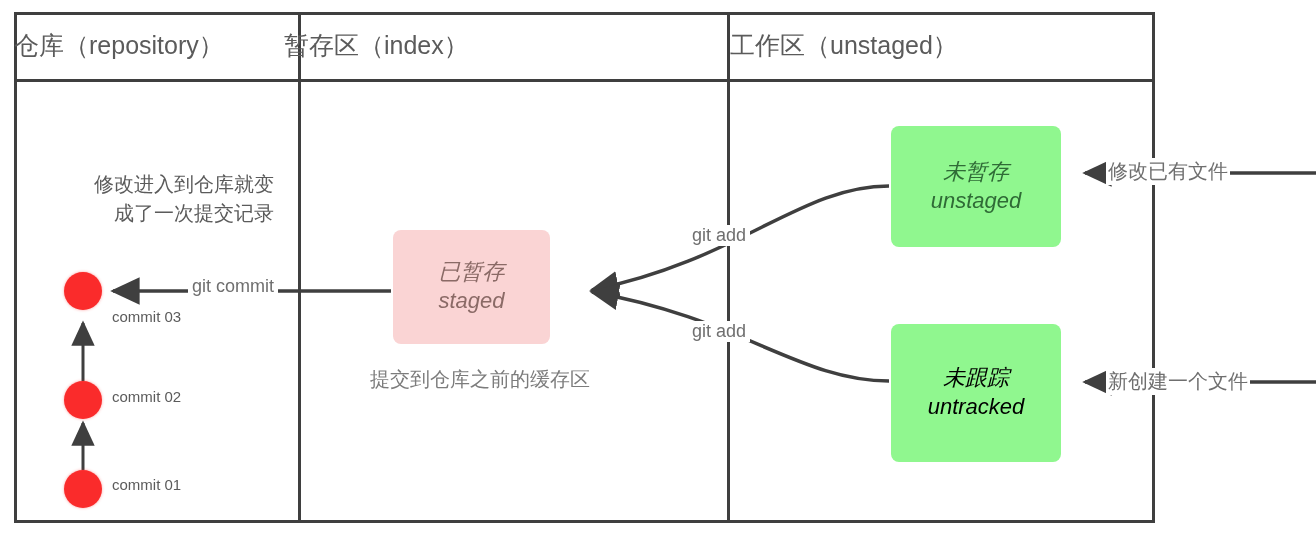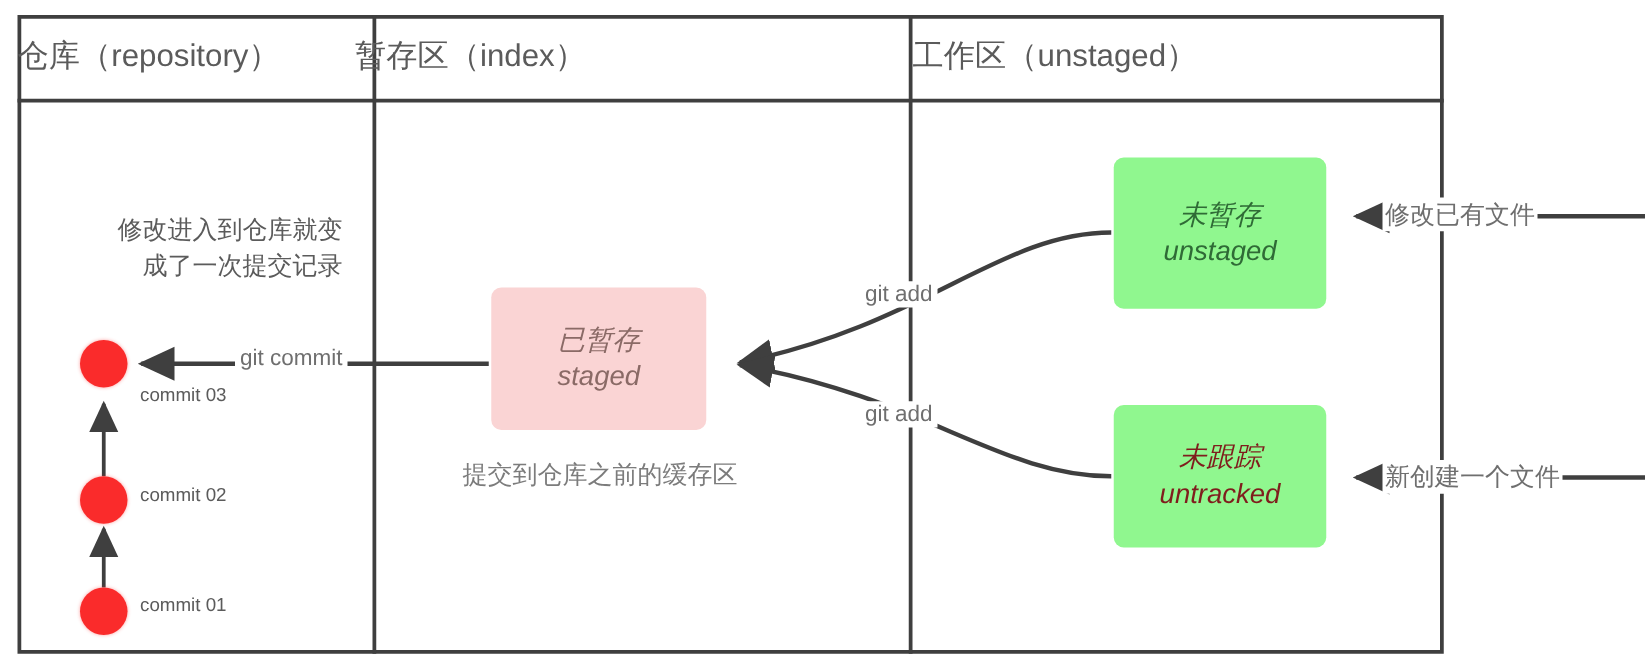--- a/index.html
+++ b/index.html
@@ -109,40 +109,40 @@
     justify-content: center;
     text-align: center;
     line-height: 1.3;
     font-size: 22px;
     white-space: nowrap;
     font-style: italic;
   }
   .node-box.staged {
     left: 393px;
     top: 230px;
-    width: 172px;
+    width: 157px;
     height: 114px;
     background: #fad4d4;
     color: #8a6a66;
   }
   .node-box.unstaged {
     left: 891px;
     top: 126px;
     width: 170px;
     height: 121px;
     background: #90f78f;
     color: #2f6b36;
   }
   .node-box.untracked {
     left: 891px;
     top: 324px;
     width: 170px;
-    height: 114px;
+    height: 138px;
     background: #90f78f;
-    color: #7f1d1d;
+    color: #000000;
   }
 
   .caption {
     position: absolute;
     left: 330px;
     top: 366px;
     width: 300px;
     text-align: center;
     color: #7c7c7c;
     font-size: 20px;

